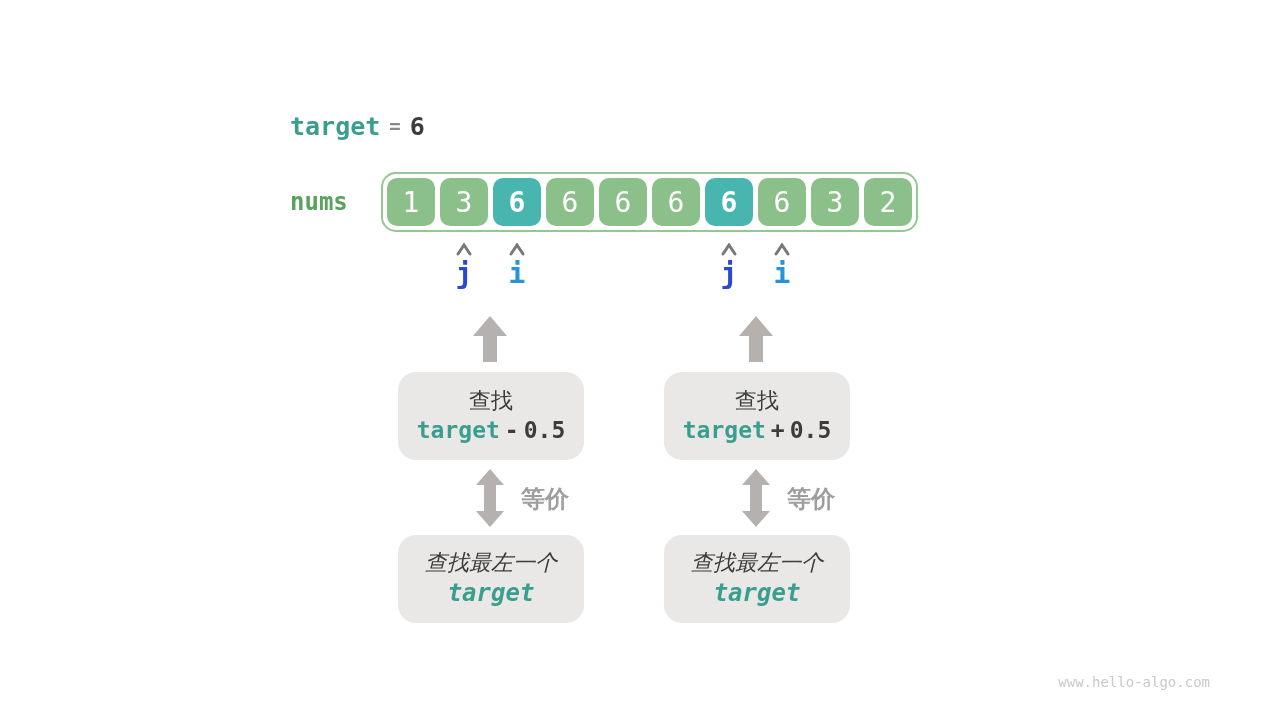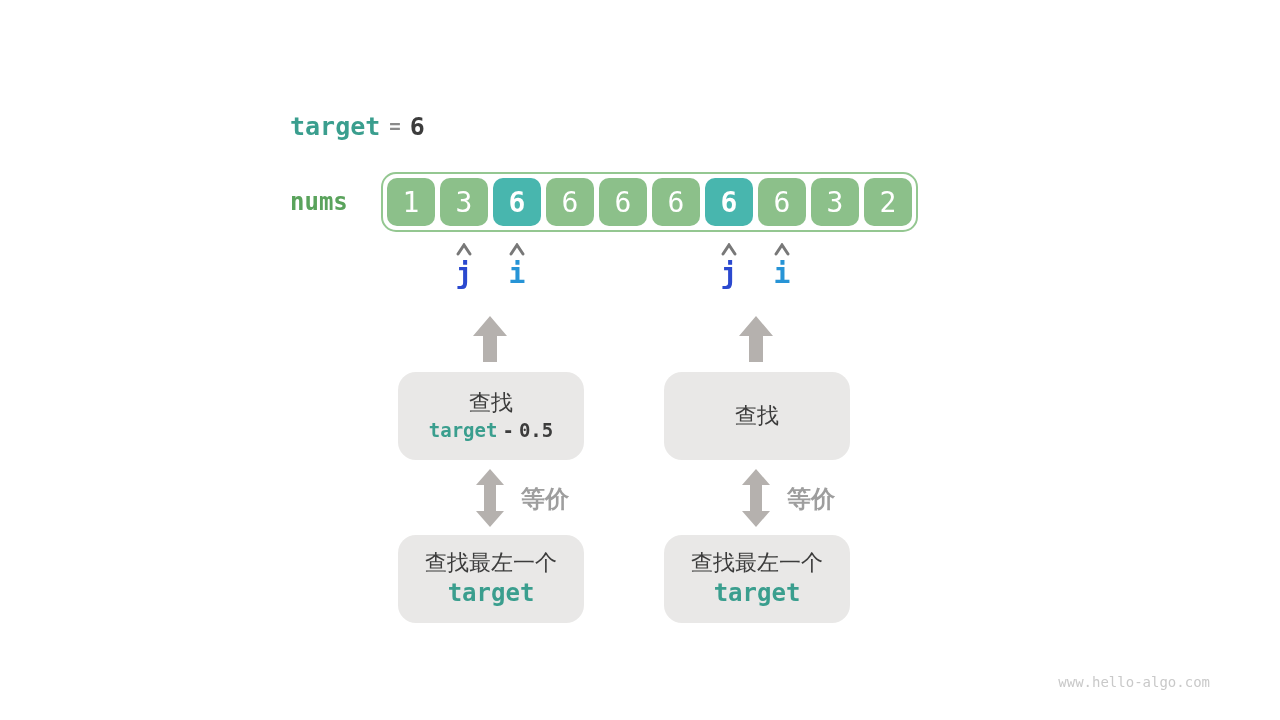--- a/index.html
+++ b/index.html
@@ -33,25 +33,25 @@
                   font-family:"DejaVu Sans Mono","Liberation Mono",monospace;}
 
   
   .block-arrow{position:absolute;top:316px;transform:translateX(-50%);}
   .block-arrow polygon{fill:var(--arrow-gray);}
 
   
   .gray-box{position:absolute;width:186px;height:88px;background:var(--box-bg);border-radius:18px;
             display:flex;flex-direction:column;align-items:center;justify-content:center;gap:5px;}
   .gray-box.upper{top:372px;}
-  .gray-box.lower{top:535px;}
+  .gray-box.lower{top:535px;font-style:italic;}
   .gray-box.bleft{left:398px;}
   .gray-box.bright{left:664px;}
   .line1{font-size:22px;color:var(--dark-text);line-height:1.1;}
-  .line2{font-size:19px;font-weight:bold;color:var(--dark-text);line-height:1.1;}
+  .line2{font-size:23px;font-weight:bold;color:var(--dark-text);line-height:1.1;}
   .line2 .teal{color:var(--teal-text);}
   .line2 .op{margin:0 5px;}
   .gray-box.lower .line2{color:var(--teal-text);font-size:24px;}
 
   
   .equiv-arrow{position:absolute;top:469px;transform:translateX(-50%);}
   .equiv-arrow polygon{fill:var(--arrow-gray);}
   .equiv-label{position:absolute;top:483px;font-size:24px;font-weight:bold;color:var(--equiv-gray);}
   .equiv-label.l{left:521px;}
   .equiv-label.r{left:787px;}
@@ -120,20 +120,23 @@
   </svg>
 
   <div class="gray-box upper bleft">
     <div class="line1">查找</div>
     <div class="line2 mono">
       <span class="teal">target</span><span class="op">-</span><span>0.5</span>
     </div>
   </div>
   <div class="gray-box upper bright">
     <div class="line1">查找</div>
+    <div class="line2 mono">
+      <span class="teal">target</span><span class="op">+</span><span>0.5</span>
+    </div>
   </div>
 
   <svg class="equiv-arrow" style="left:490px" width="34" height="58" viewBox="0 0 34 58">
     <polygon points="17,0 31,16 23,16 23,42 31,42 17,58 3,42 11,42 11,16 3,16"></polygon>
   </svg>
   <svg class="equiv-arrow" style="left:756px" width="34" height="58" viewBox="0 0 34 58">
     <polygon points="17,0 31,16 23,16 23,42 31,42 17,58 3,42 11,42 11,16 3,16"></polygon>
   </svg>
   <div class="equiv-label l">等价</div>
   <div class="equiv-label r">等价</div>

